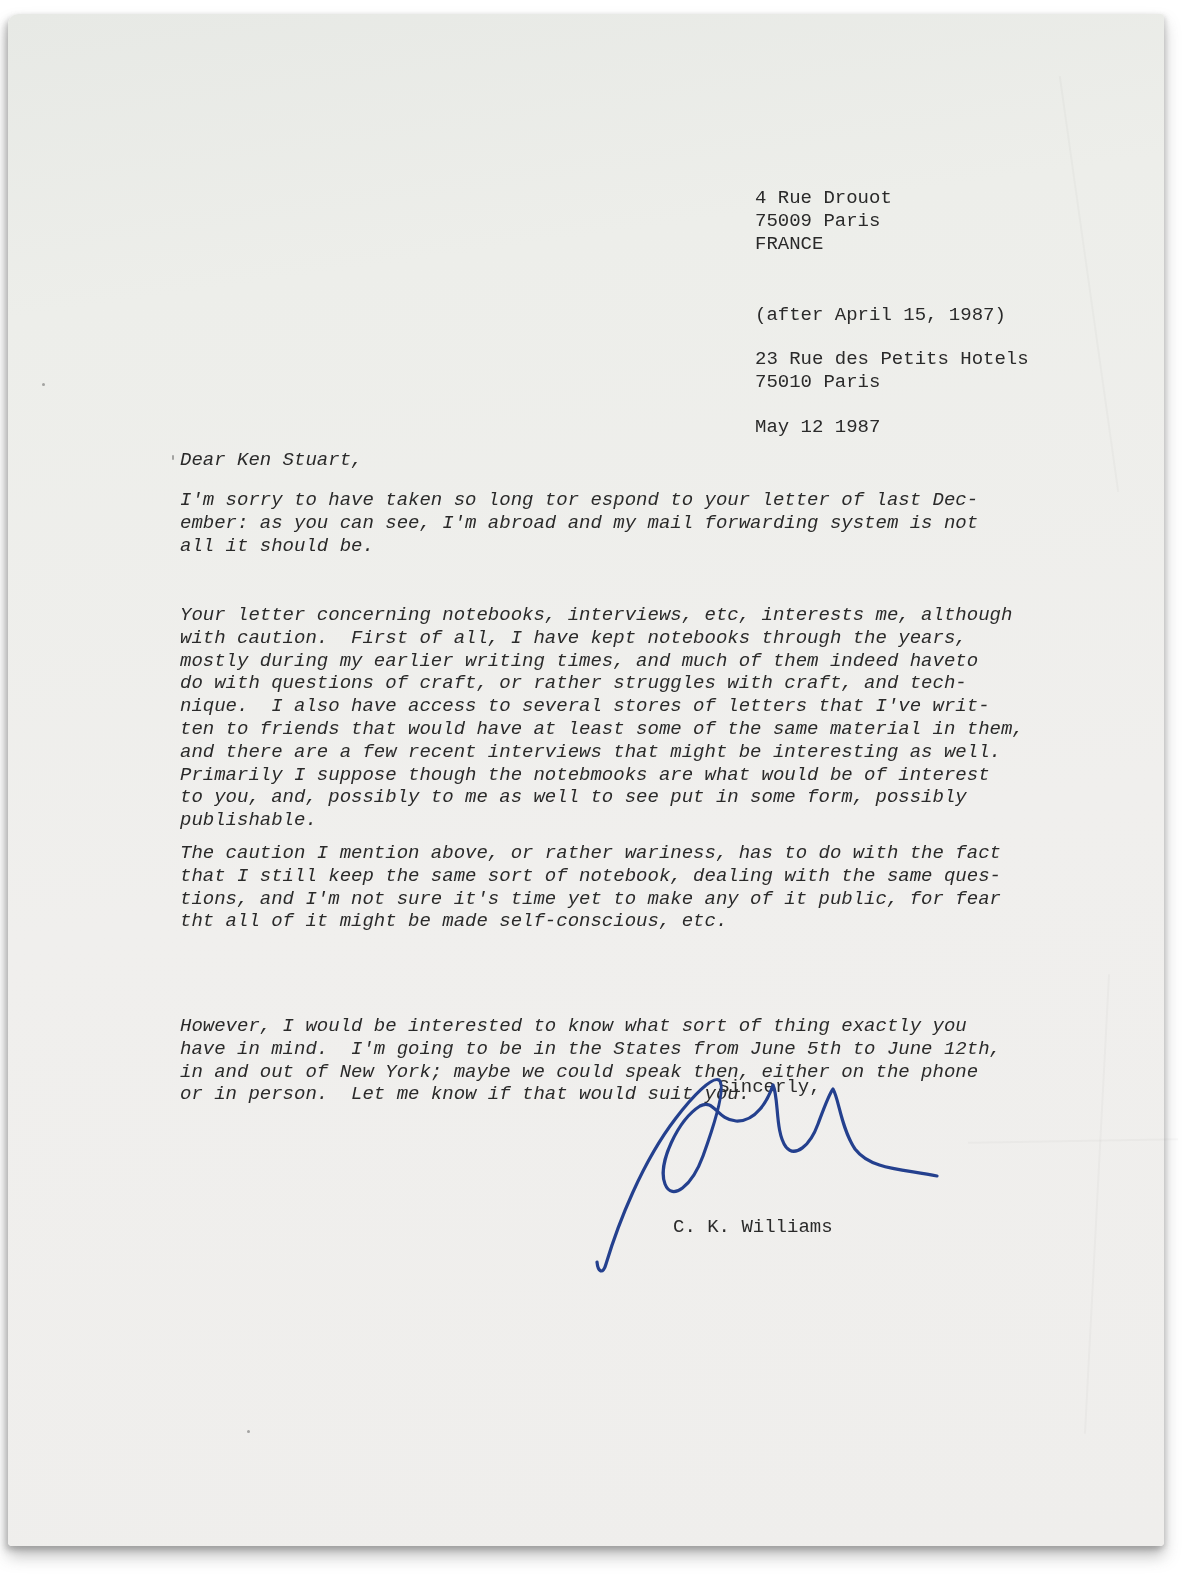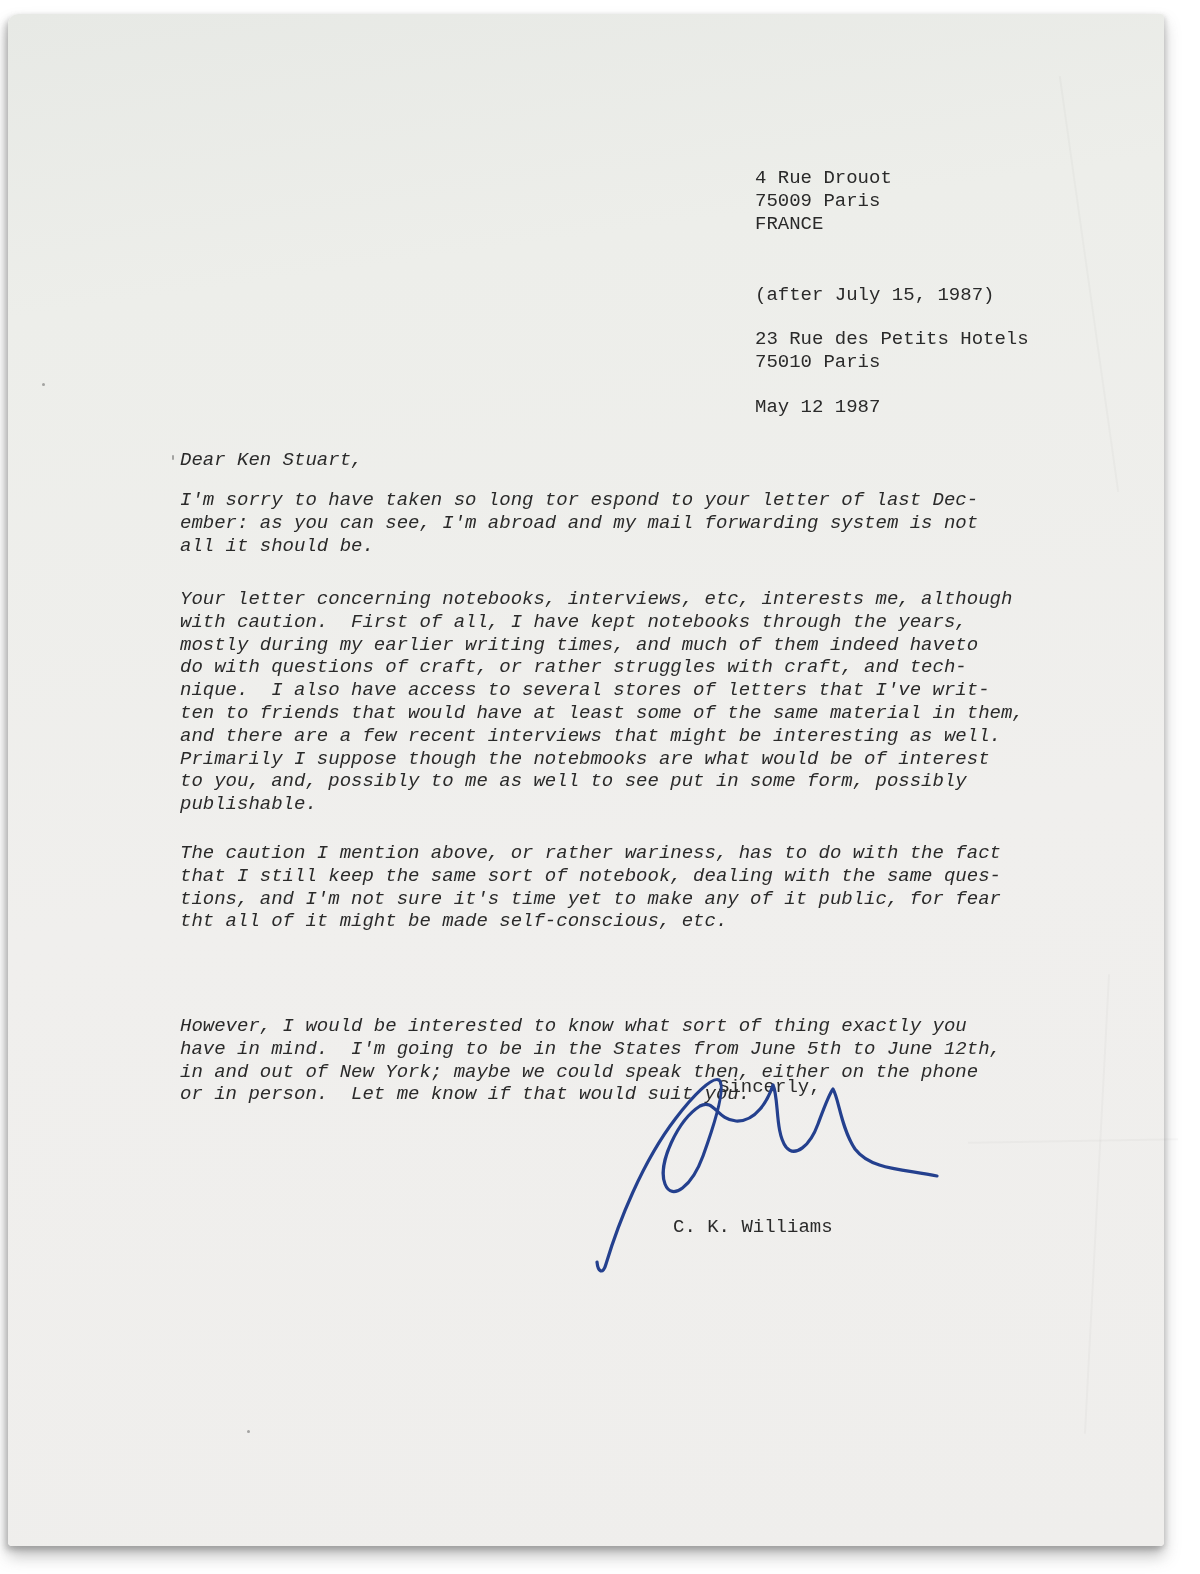--- a/index.html
+++ b/index.html
@@ -27,53 +27,53 @@
   .crease.c3{left:1080px;top:60px;width:2px;height:420px;transform:rotate(-8deg);}
   .speck{position:absolute;width:3px;height:3px;border-radius:50%;background:rgba(70,70,70,0.45);}
   .txt{
     position:absolute;
     color:#2a2a2a;
     font-size:19px;
     line-height:22.8px;
     letter-spacing:0;
     white-space:pre-wrap;
   }
-  .right-col{left:755px;}
+  .right-col{left:755px;margin-top:20px;}
   .body-col{left:180px;width:890px;font-style:italic;}
   .sig-svg{position:absolute;left:555px;top:1058px;pointer-events:none;}
 </style>
 </head>
 <body>
 
 <div class="paper">
   <div class="crease c1"></div>
   <div class="crease c2"></div>
   <div class="crease c3"></div>
   <div class="speck" style="left:34px;top:369px;"></div>
   <div class="speck" style="left:164px;top:441px;width:2px;height:5px;border-radius:1px;"></div>
   <div class="speck" style="left:239px;top:1416px;"></div>
 </div>
 
 <div class="txt right-col" style="top:167px;"><span>4 Rue Drouot</span>
 <span>75009 Paris</span>
 <span>FRANCE</span></div>
 
-<div class="txt right-col" style="top:284px;">(after July 15, 1987)</div>
+<div class="txt right-col" style="top:284px;">(after April 15, 1987)</div>
 
 <div class="txt right-col" style="top:328px;font-family:Liberation Mono, monospace;"><span>23 Rue des Petits Hotels</span>
 <span>75010 Paris</span></div>
 
 <div class="txt right-col" style="top:396px;">May 12 1987</div>
 
 <div class="txt body-col" style="top:449px;">Dear Ken Stuart,</div>
 
 <div class="txt body-col" style="top:489px;">I'm sorry to have taken so long tor espond to your letter of last Dec-
 ember: as you can see, I'm abroad and my mail forwarding system is not
 all it should be.</div>
-<div class="txt body-col" style="top:588px;">Your letter concerning notebooks, interviews, etc, interests me, although
+<div class="txt body-col" style="top:604px;">Your letter concerning notebooks, interviews, etc, interests me, although
 with caution.  First of all, I have kept notebooks through the years,
 mostly during my earlier writing times, and much of them indeed haveto
 do with questions of craft, or rather struggles with craft, and tech-
 nique.  I also have access to several stores of letters that I've writ-
 ten to friends that would have at least some of the same material in them,
 and there are a few recent interviews that might be interesting as well.
 Primarily I suppose though the notebmooks are what would be of interest
 to you, and, possibly to me as well to see put in some form, possibly
 publishable.</div>
 <div class="txt body-col" style="top:842px;">The caution I mention above, or rather wariness, has to do with the fact

